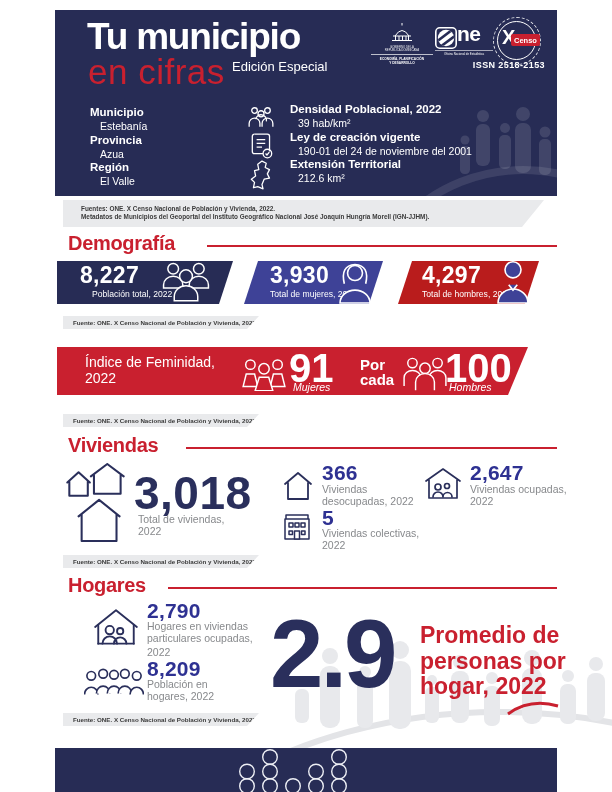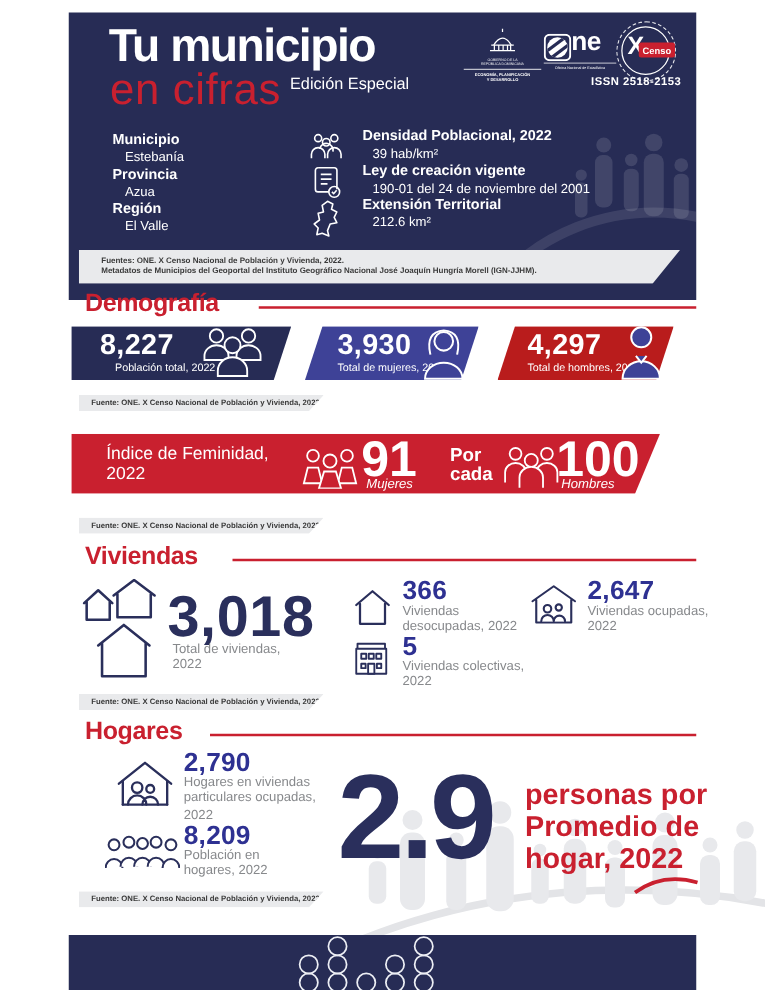--- a/index.html
+++ b/index.html
@@ -1,21 +1,21 @@
 <!DOCTYPE html>
 <html><head>
 <meta charset="utf-8">
 <style>
   html,body{margin:0;padding:0;background:#fff;}
   .page{position:relative;width:612px;height:792px;background:#fff;overflow:hidden;
         font-family:"Liberation Sans",sans-serif;}
   .abs{position:absolute;}
   .z1{z-index:2;}
   
-  .header{left:55px;top:10px;width:502px;height:230px;background:#272c55;overflow:hidden;}
+  .header{left:55px;top:10px;width:502px;height:186px;background:#272c55;overflow:hidden;}
   .t1{position:absolute;left:32px;top:6px;font-size:37px;font-weight:bold;color:#fff;letter-spacing:-1.2px;}
   .t2{position:absolute;left:33px;top:42px;font-size:35px;font-weight:400;color:#c9202f;letter-spacing:0.5px;}
   .ed{position:absolute;left:177px;top:49px;font-size:13px;color:#fff;}
   .issn{position:absolute;left:376px;top:50px;width:114px;text-align:right;font-size:9px;font-weight:bold;color:#fff;letter-spacing:0.4px;}
   .govlogo{position:absolute;left:316px;top:12px;width:62px;text-align:center;color:#fff;}
   .govlogo .tiny{font-size:2.8px;line-height:3.4px;opacity:.92;}
   .govlogo .tinyb{font-size:3.2px;line-height:4px;font-weight:bold;border-top:0.5px solid rgba(255,255,255,.7);margin-top:1.5px;padding-top:1.5px;}
   .onelogo{position:absolute;left:380px;top:17px;width:58px;color:#fff;}
   .onetxt{position:absolute;left:22px;top:-5px;font-size:21px;font-weight:bold;letter-spacing:-0.5px;}
   .onesub{position:absolute;left:0;top:23px;width:58px;font-size:2.9px;border-top:0.5px solid rgba(255,255,255,.6);padding-top:1px;text-align:center;}
@@ -404,22 +404,22 @@
     </g>
   </svg>
   <div class="bnum" style="left:147px;top:657px;">8,209</div>
   <div class="glbl" style="left:147px;top:679px;">
     <div>Población en</div>
     <div>hogares, 2022</div>
   </div>
 
   <div class="avg">2.9</div>
   <div class="avglbl">
+    <div>Promedio de</div>
     <div>personas por</div>
-    <div>Promedio de</div>
     <div>hogar, 2022</div>
   </div>
 
   <div class="src" style="top:713px;">Fuente: ONE. X Censo Nacional de Población y Vivienda, 2022.</div>
 
   <div class="footer">
     <svg width="502" height="44" viewBox="0 0 502 44">
       <g fill="none" stroke="#eceef4" stroke-width="1.4">
         <circle cx="215" cy="9" r="7.3"></circle>
           <circle cx="284" cy="9" r="7.3"></circle>

